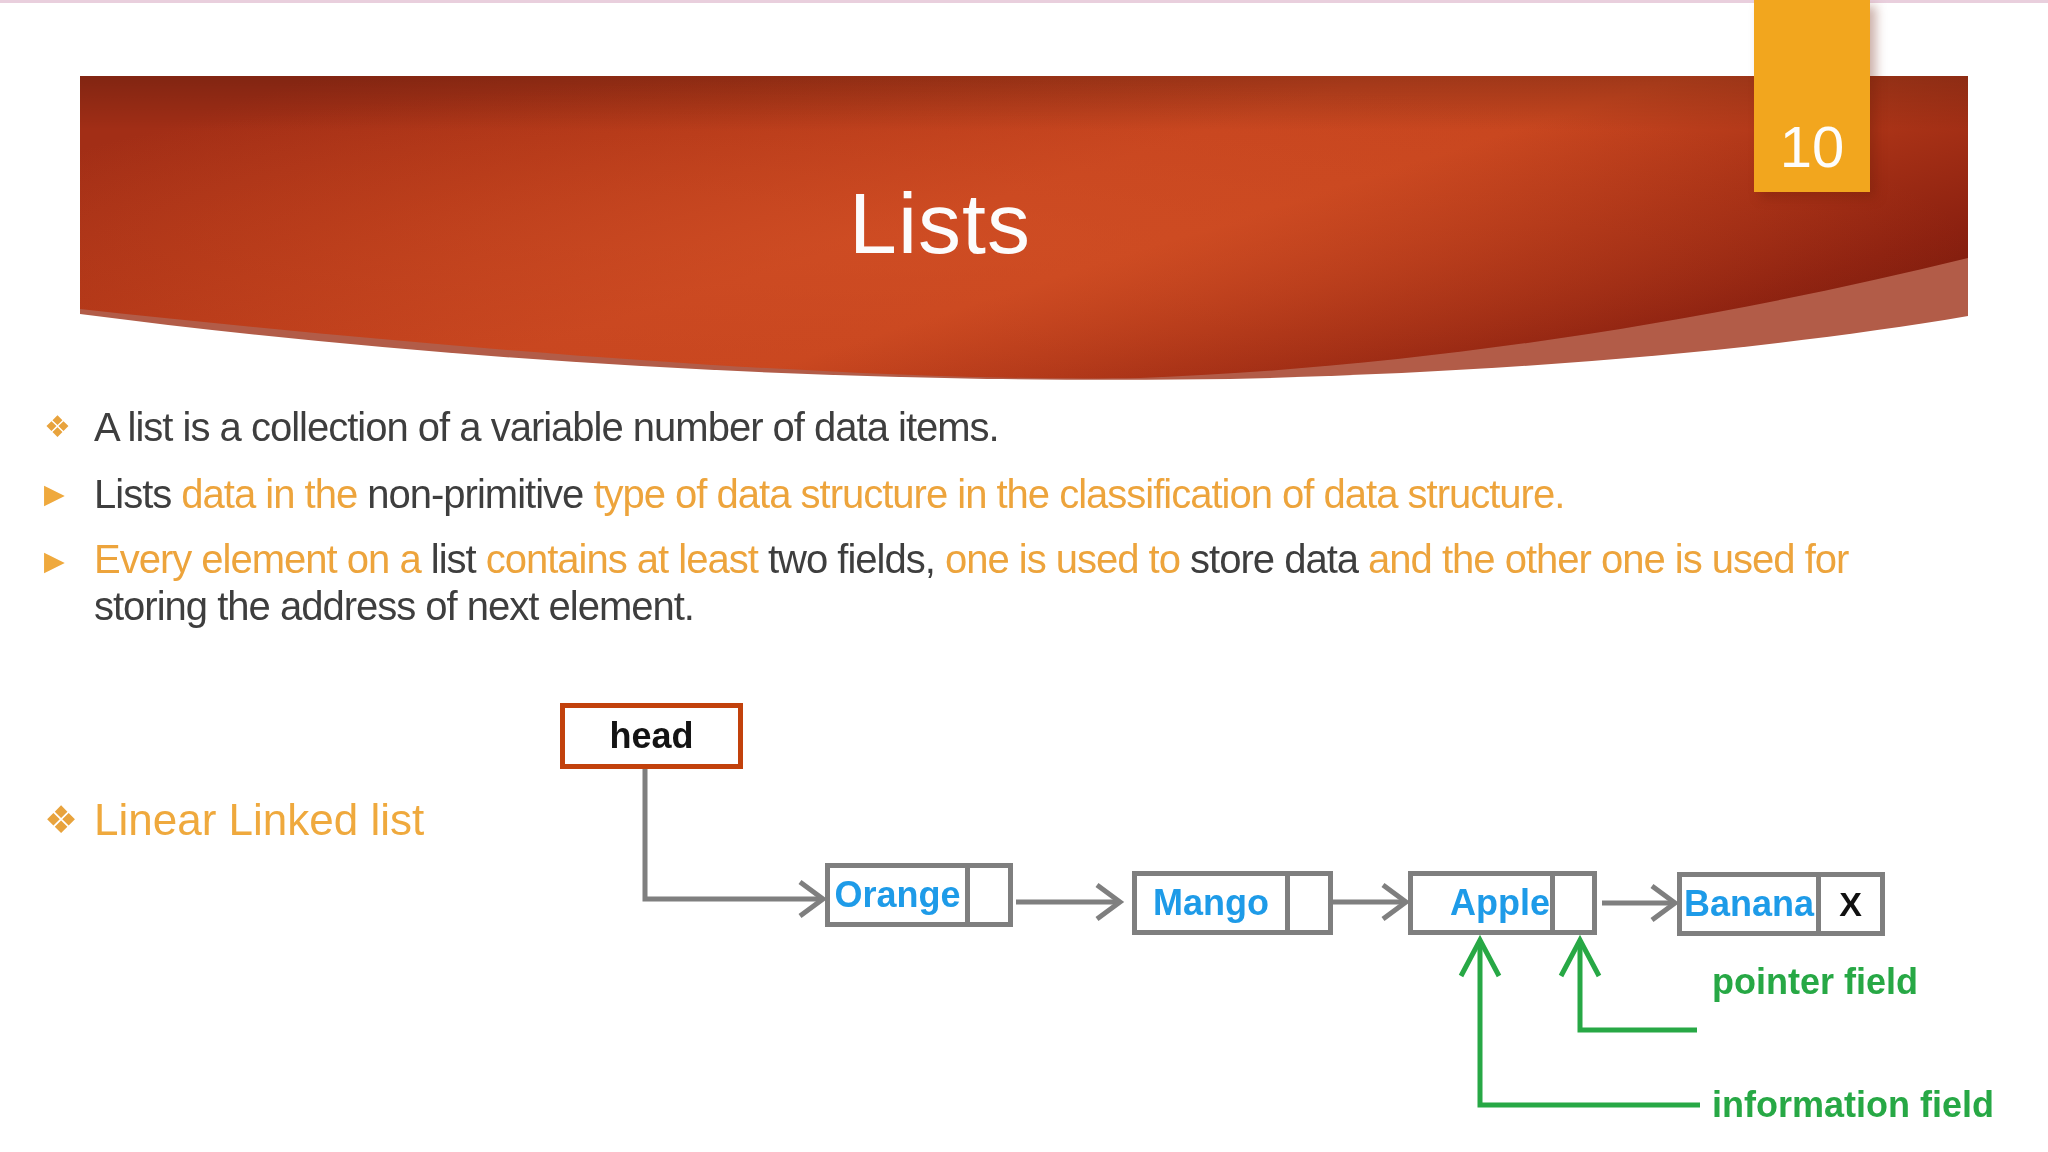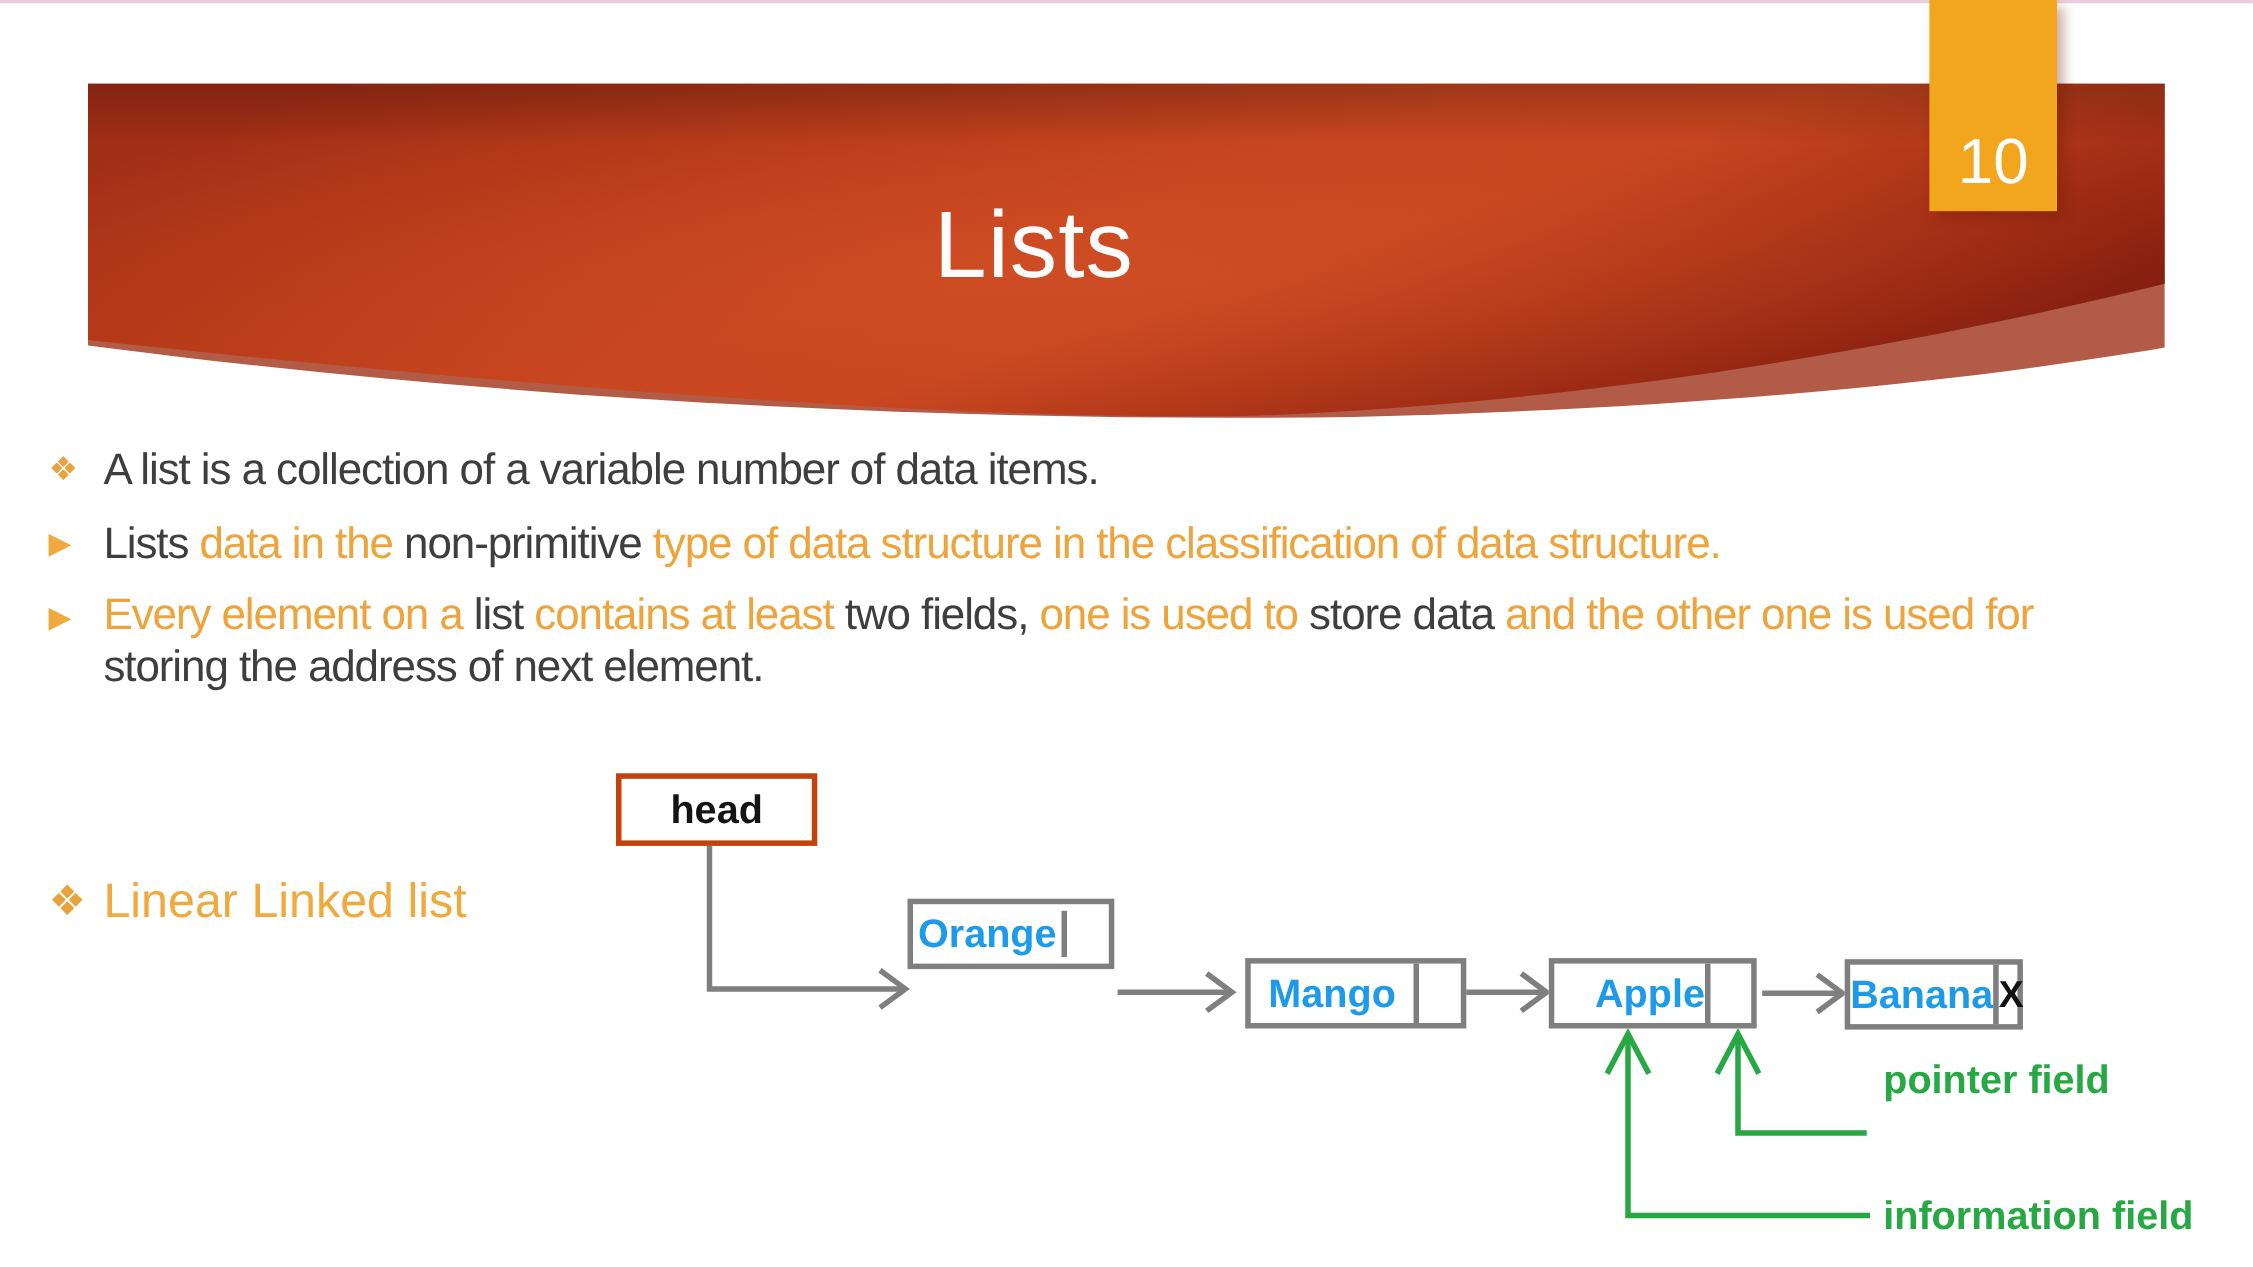--- a/index.html
+++ b/index.html
@@ -49,24 +49,24 @@
   }
   .head-box span{font-size:36px;font-weight:bold;color:#141414;}
   .node{
     position:absolute;display:flex;border:5px solid #7f7f7f;background:#fff;
     box-sizing:border-box;height:64px;
   }
   .cell-name{display:flex;align-items:center;justify-content:center;border-right:5px solid #7f7f7f;}
   .cell-ptr{flex:1;display:flex;align-items:center;justify-content:center;}
   .node .fruit{font-size:36px;font-weight:bold;color:#1e9be8;}
   .node .nullmark{font-size:34px;font-weight:bold;color:#111;}
-  .node-orange{left:825px;top:817px;width:188px;align-items:center;}  .node-orange .cell-name{width:135px;}
+  .node-orange{left:825px;top:863px;width:188px;}  .node-orange .cell-name{width:135px;}
   .node-mango {left:1132px;top:871px;width:201px;} .node-mango  .cell-name{width:148px;}
   .node-apple {left:1408px;top:871px;width:189px;} .node-apple  .cell-name{width:137px;justify-content:flex-end;}
-  .node-banana{left:1677px;top:872px;width:162px;} .node-banana .cell-name{width:134px;}
+  .node-banana{left:1677px;top:872px;width:208px;} .node-banana .cell-name{width:134px;}
 
   .green-label{position:absolute;left:1712px;font-size:36px;font-weight:bold;color:#27a845;line-height:44px;}
   .label-pointer{top:960px;}
   .label-info{top:1083px;}
 </style>
 </head>
 <body>
 
 <div class="top-line"></div>
 

